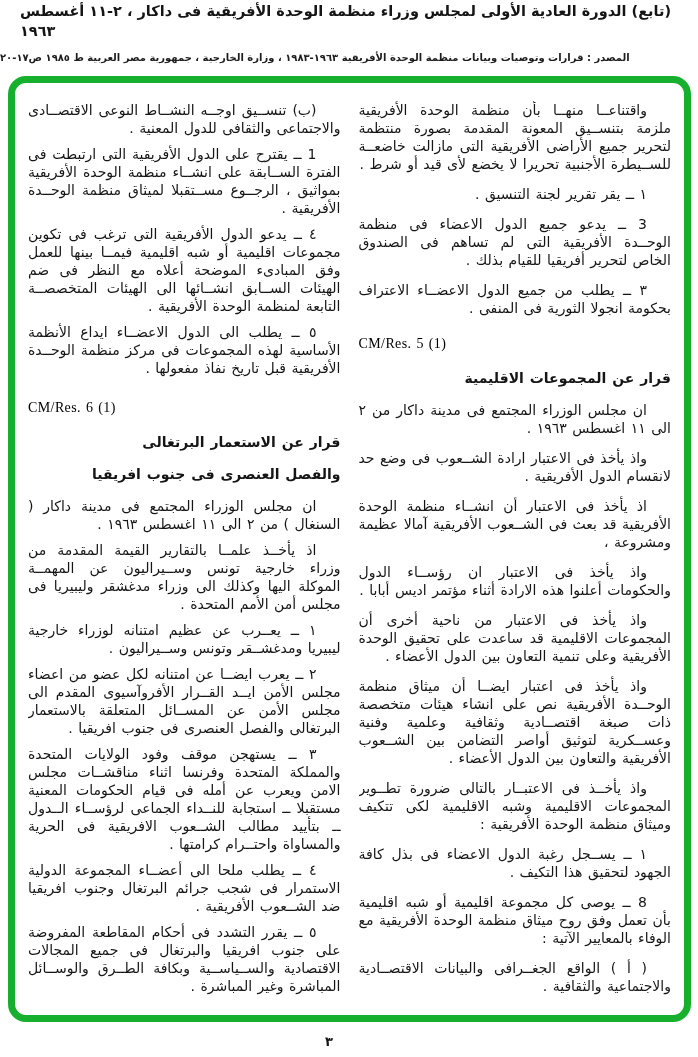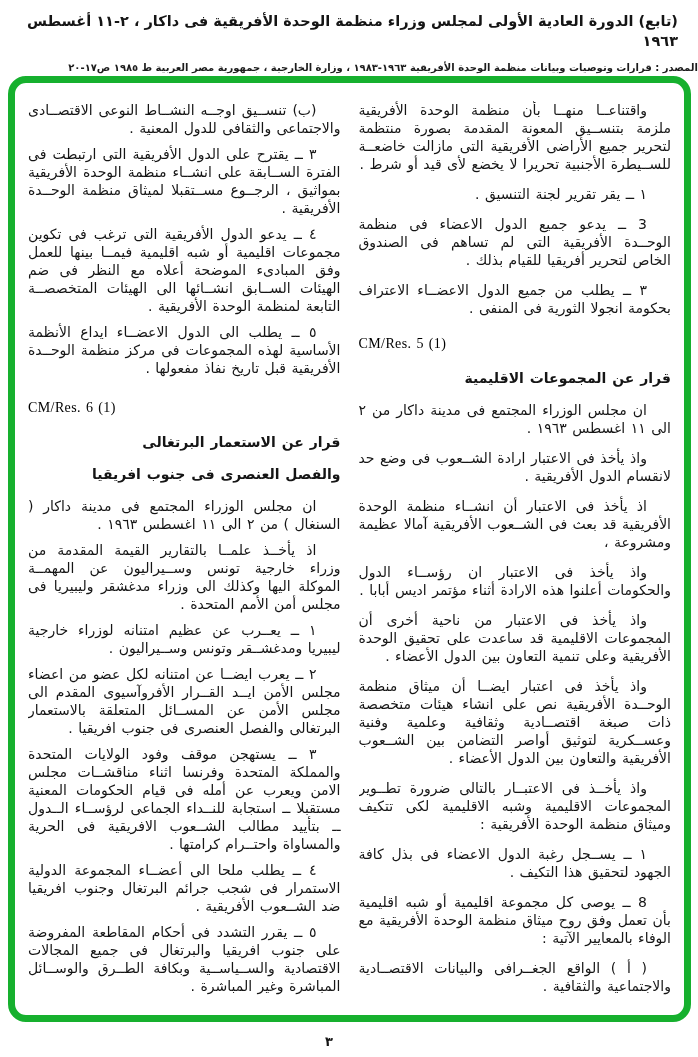--- a/index.html
+++ b/index.html
@@ -6,21 +6,21 @@
   * { box-sizing:border-box; }
   html,body { margin:0; padding:0; }
   body {
     width:698px; height:1057px;
     background:#ffffff;
     position:relative;
     overflow:hidden;
     font-family:"DejaVu Sans", sans-serif;
     color:var(--ink);
   }
-  .header { direction:rtl; text-align:right; padding-top:11px; }
+  .header { direction:rtl; text-align:left; padding-top:1px; }
   .header-title {
     font-size:14.5px; font-weight:bold; letter-spacing:0;
     line-height:20px; padding:0 20px;
   }
   .header-source {
     font-size:10px; font-weight:bold; margin-top:11px; color:#1c1c1c;
   }
   .content-box {
     position:absolute; left:8px; top:76px;
     width:683px; height:946px;
@@ -85,21 +85,21 @@
         <p class="p-body" dir="rtl">واذ يأخذ فى الاعتبار ان رؤســاء الدول والحكومات أعلنوا هذه الارادة أثناء مؤتمر اديس أبابا .</p>
         <p class="p-body" dir="rtl">واذ يأخذ فى الاعتبار من ناحية أخرى أن المجموعات الاقليمية قد ساعدت على تحقيق الوحدة الأفريقية وعلى تنمية التعاون بين الدول الأعضاء .</p>
         <p class="p-body" dir="rtl">واذ يأخذ فى اعتبار ايضــا أن ميثاق منظمة الوحــدة الأفريقية نص على انشاء هيئات متخصصة ذات صبغة اقتصــادية وثقافية وعلمية وفنية وعســكرية لتوثيق أواصر التضامن بين الشــعوب الأفريقية والتعاون بين الدول الأعضاء .</p>
         <p class="p-body" dir="rtl">واذ يأخــذ فى الاعتبــار بالتالى ضرورة تطــوير المجموعات الاقليمية وشبه الاقليمية لكى تتكيف وميثاق منظمة الوحدة الأفريقية :</p>
         <p class="p-num" dir="rtl">١ ــ يســجل رغبة الدول الاعضاء فى بذل كافة الجهود لتحقيق هذا التكيف .</p>
         <p class="p-num" dir="rtl">8 ــ يوصى كل مجموعة اقليمية أو شبه اقليمية بأن تعمل وفق روح ميثاق منظمة الوحدة الأفريقية مع الوفاء بالمعايير الآتية :</p>
         <p class="p-num" dir="rtl">( أ ) الواقع الجغــرافى والبيانات الاقتصــادية والاجتماعية والثقافية .</p>
       </div>
     <div class="column col-left">
         <p class="p-num" dir="rtl">(ب) تنســيق اوجــه النشــاط النوعى الاقتصــادى والاجتماعى والثقافى للدول المعنية .</p>
-        <p class="p-num" dir="rtl">٣ ــ يقترح على الدول الأفريقية التى ارتبطت فى الفترة الســابقة على انشــاء منظمة الوحدة الأفريقية بمواثيق ، الرجــوع مســتقبلا لميثاق منظمة الوحــدة الأفريقية .</p>
+        <p class="p-num" dir="rtl">1 ــ يقترح على الدول الأفريقية التى ارتبطت فى الفترة الســابقة على انشــاء منظمة الوحدة الأفريقية بمواثيق ، الرجــوع مســتقبلا لميثاق منظمة الوحــدة الأفريقية .</p>
         <p class="p-num" dir="rtl">٤ ــ يدعو الدول الأفريقية التى ترغب فى تكوين مجموعات اقليمية أو شبه اقليمية فيمــا بينها للعمل وفق المبادىء الموضحة أعلاه مع النظر فى ضم الهيئات الســابق انشــائها الى الهيئات المتخصصــة التابعة لمنظمة الوحدة الأفريقية .</p>
         <p class="p-num" dir="rtl">٥ ــ يطلب الى الدول الاعضــاء ايداع الأنظمة الأساسية لهذه المجموعات فى مركز منظمة الوحــدة الأفريقية قبل تاريخ نفاذ مفعولها .</p>
         <p class="p-code" dir="ltr">CM/Res. 6 (1)</p>
         <p class="p-title" dir="rtl">قرار عن الاستعمار البرتغالى</p>
         <p class="p-title" dir="rtl">والفصل العنصرى فى جنوب افريقيا</p>
         <p class="p-body" dir="rtl">ان مجلس الوزراء المجتمع فى مدينة داكار ( السنغال ) من ٢ الى ١١ اغسطس ١٩٦٣ .</p>
         <p class="p-body" dir="rtl">اذ يأخــذ علمــا بالتقارير القيمة المقدمة من وزراء خارجية تونس وســيراليون عن المهمــة الموكلة اليها وكذلك الى وزراء مدغشقر وليبيريا فى مجلس أمن الأمم المتحدة .</p>
         <p class="p-num" dir="rtl">١ ــ يعــرب عن عظيم امتنانه لوزراء خارجية ليبيريا ومدغشــقر وتونس وســيراليون .</p>
         <p class="p-num" dir="rtl">٢ ــ يعرب ايضــا عن امتنانه لكل عضو من اعضاء مجلس الأمن ايــد القــرار الأفروآسيوى المقدم الى مجلس الأمن عن المســائل المتعلقة بالاستعمار البرتغالى والفصل العنصرى فى جنوب افريقيا .</p>
         <p class="p-num" dir="rtl">٣ ــ يستهجن موقف وفود الولايات المتحدة والمملكة المتحدة وفرنسا اثناء مناقشــات مجلس الامن ويعرب عن أمله فى قيام الحكومات المعنية مستقبلا ــ استجابة للنــداء الجماعى لرؤســاء الــدول ــ بتأييد مطالب الشــعوب الافريقية فى الحرية والمساواة واحتــرام كرامتها .</p>

